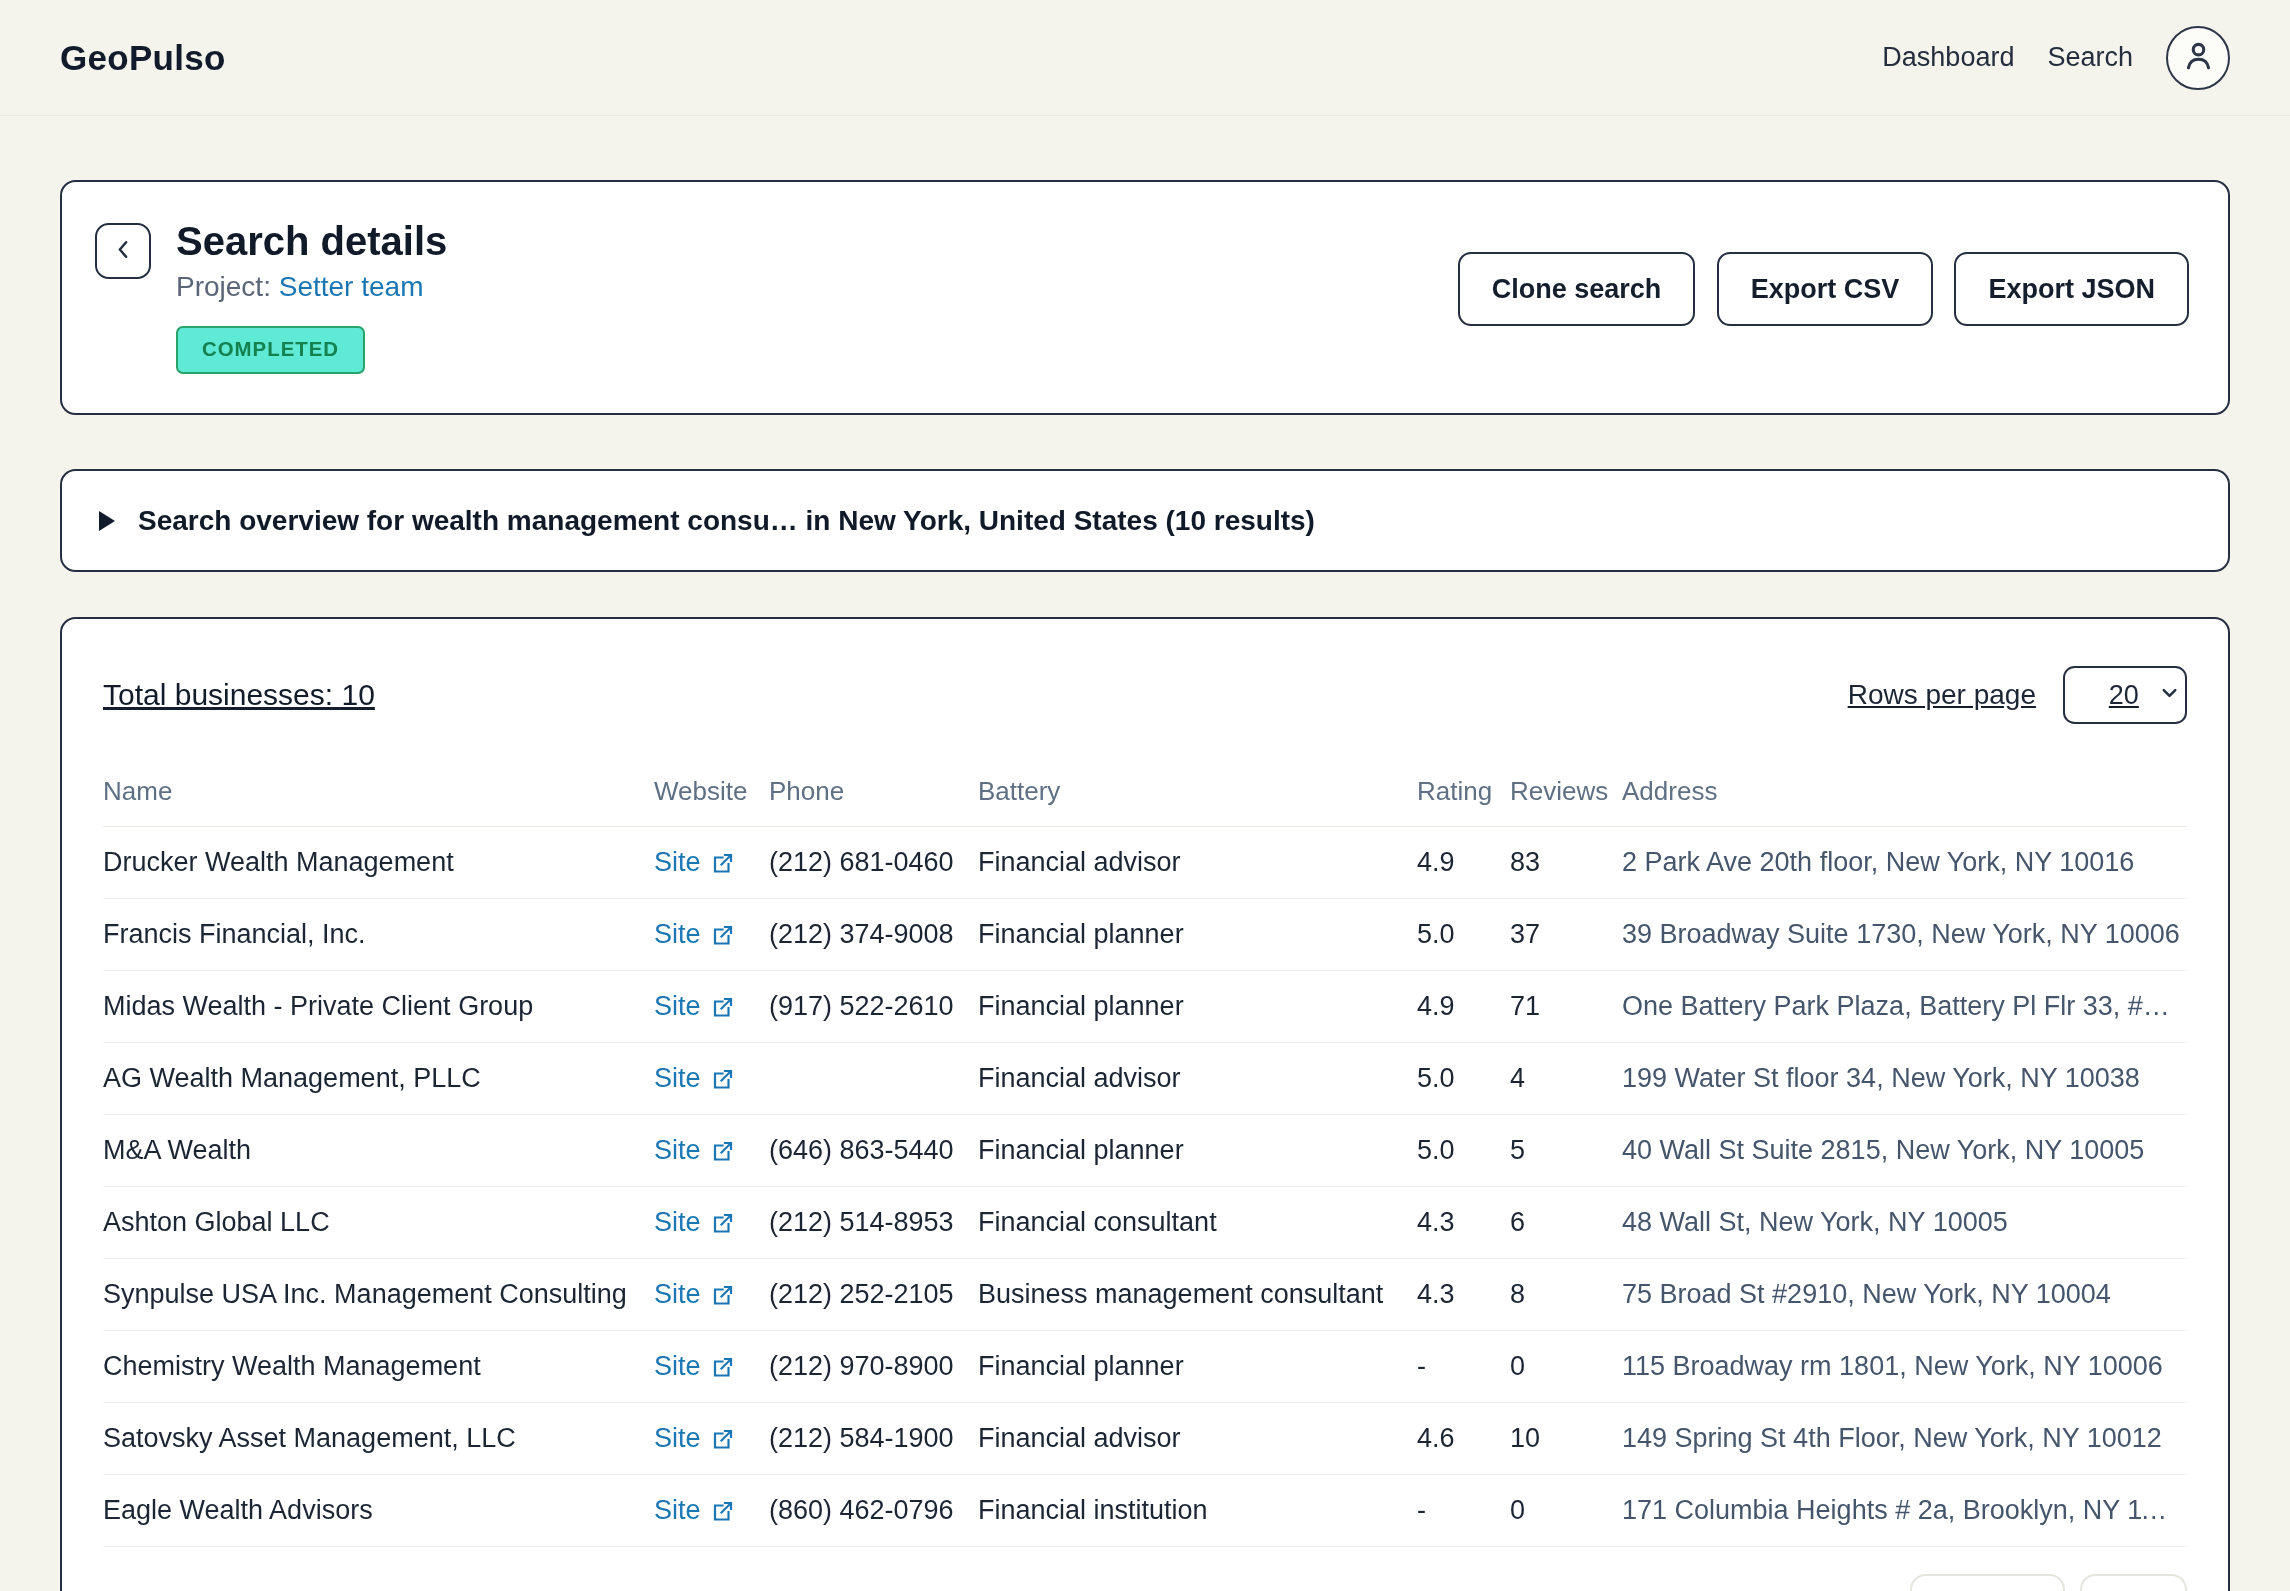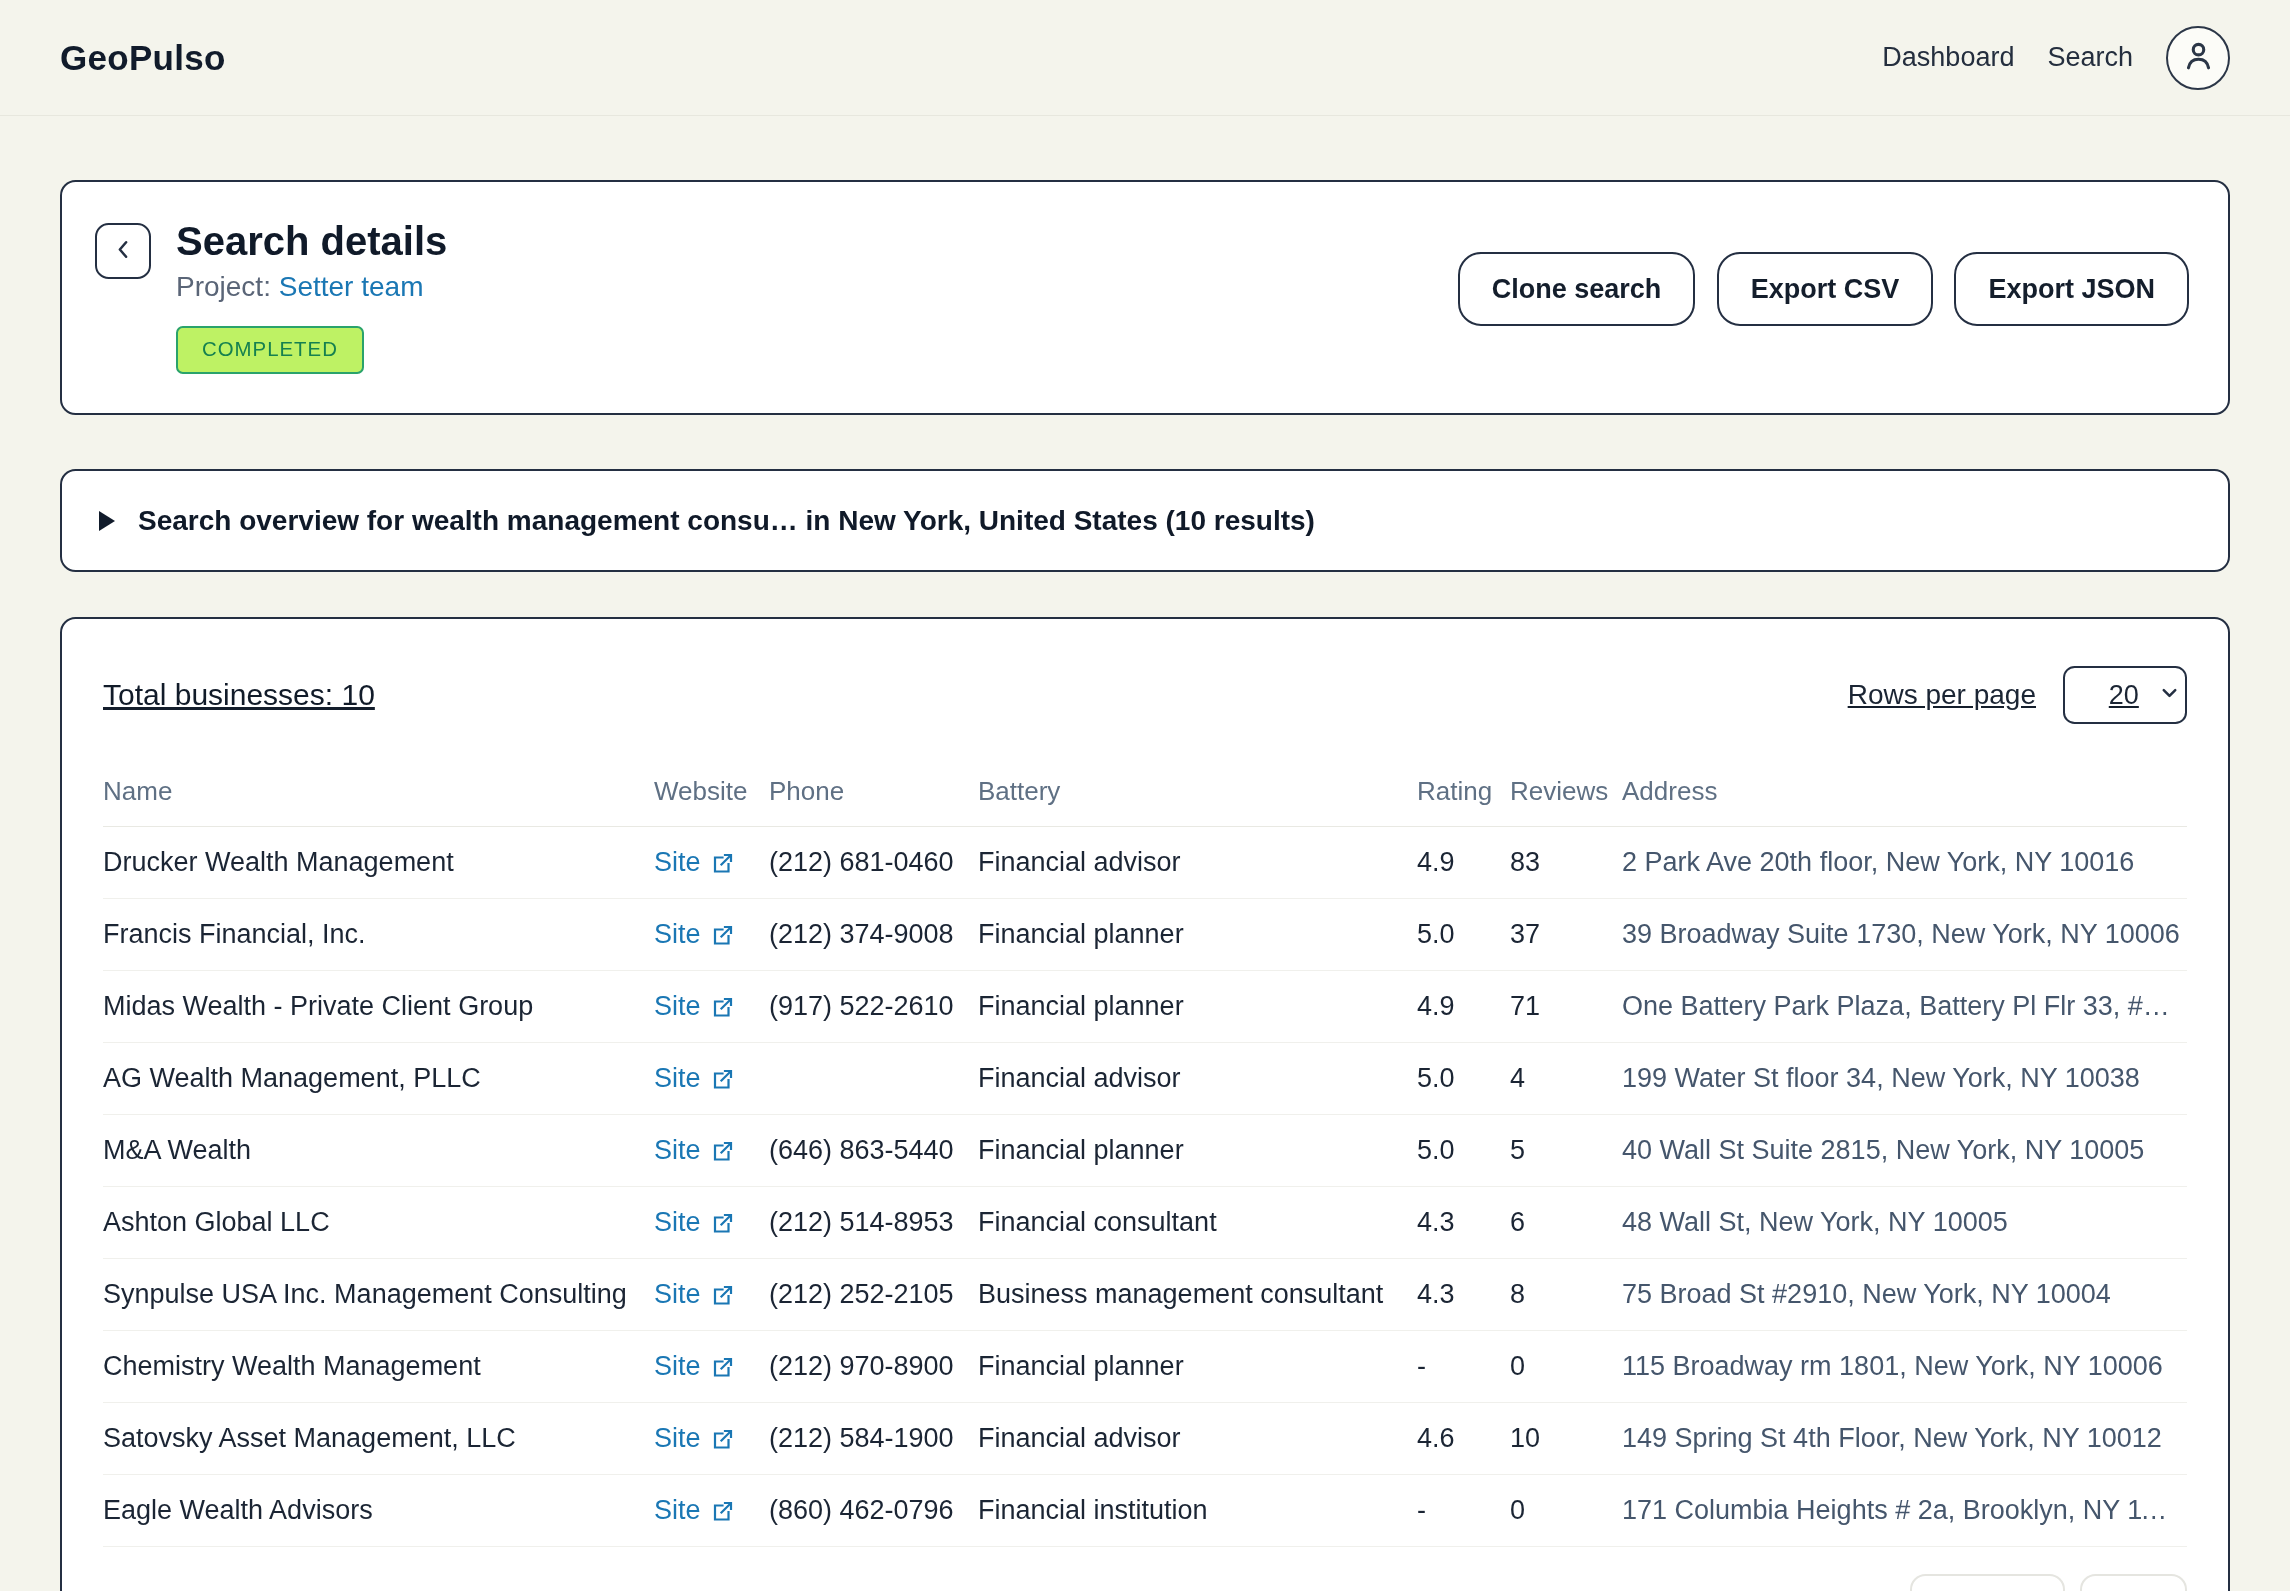--- a/index.html
+++ b/index.html
@@ -40,27 +40,27 @@
     width: 56px; height: 56px; flex: 0 0 56px; margin-top: 3.9px;
     border: 2.4px solid #242f42; border-radius: 13.6px; background: #fff;
     display: flex; align-items: center; justify-content: center; cursor: pointer;
   }
   .head-col { margin-left: 25px; display: flex; flex-direction: column; align-items: flex-start; }
   .page-title { margin: 0; font-size: 40px; font-weight: 700; line-height: 1.1; color: #101a29; }
   .project-line { margin-top: 7.8px; font-size: 28px; color: #5a6577; }
   .project-line a { color: #1a77b4; text-decoration: none; cursor: pointer; }
   .badge {
     margin-top: 23px; padding: 10.7px 24px;
-    border: 2.4px solid #2aa36b; border-radius: 6.8px; background: #bef264;
-    color: #15814f; font-size: 20.4px; font-weight: 400; letter-spacing: 1px;
+    border: 2.4px solid #2aa36b; border-radius: 6.8px; background: #5eead4;
+    color: #15814f; font-size: 20.4px; font-weight: 700; letter-spacing: 1px;
   }
   .actions { margin-left: auto; align-self: flex-start; margin-top: 33px; display: flex; gap: 21.3px; }
   .btn {
     height: 74px; padding: 0 32px;
-    border: 2.4px solid #242f42; border-radius: 23px; background: #fff;
+    border: 2.4px solid #242f42; border-radius: 13px; background: #fff;
     font-family: "Liberation Sans", sans-serif;
     font-size: 27px; font-weight: 600; color: #141e2c; cursor: pointer;
   }
 
   
   .overview {
     margin-top: 54px; height: 103px; padding: 6px 37px;
     display: flex; align-items: center; gap: 23px;
     font-size: 28px; font-weight: 700; color: #101a29; cursor: pointer;
   }

